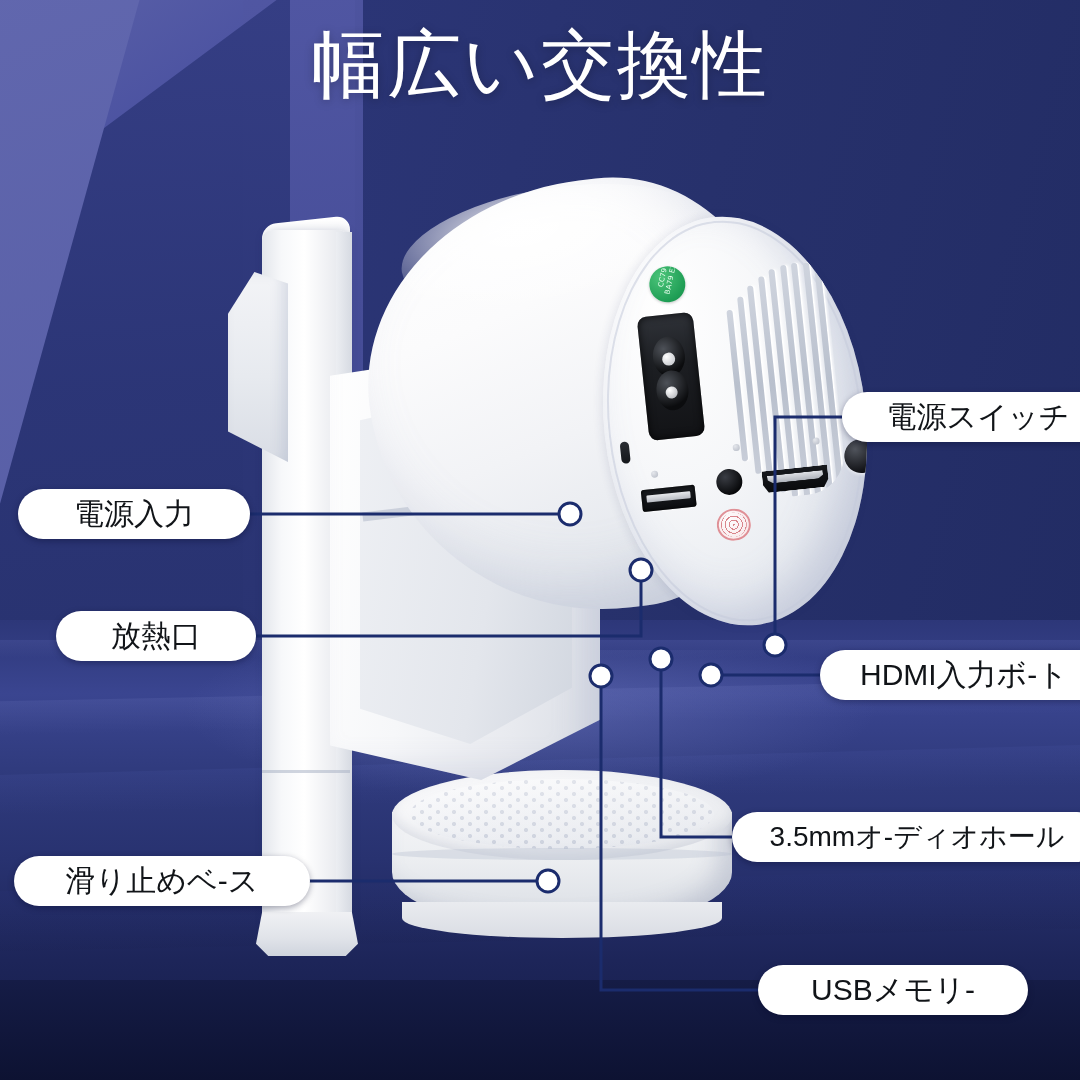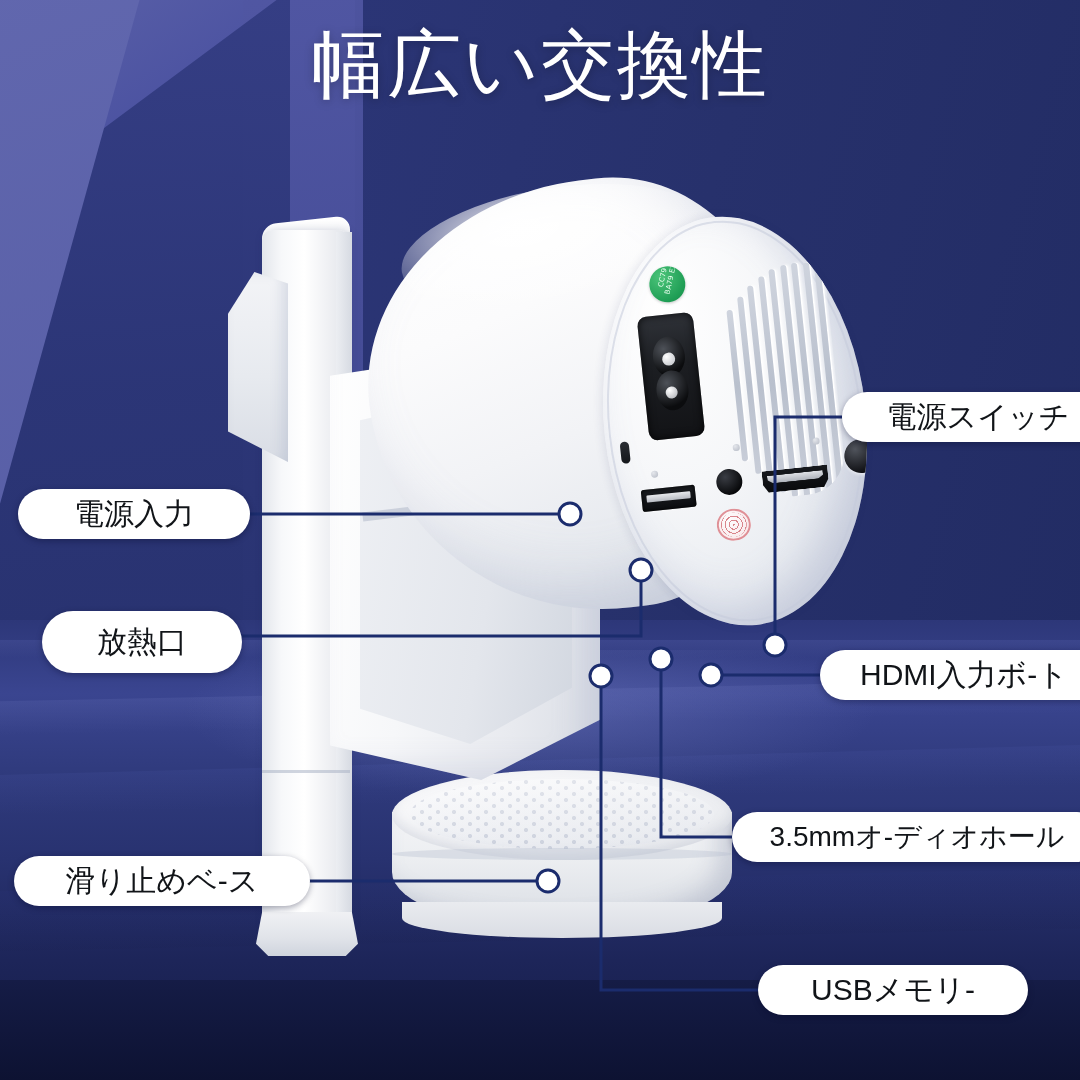--- a/index.html
+++ b/index.html
@@ -309,21 +309,21 @@
       <path d="M 732 837 L 661 837 L 661 659" class="ldr"></path>
       <circle cx="661" cy="659" r="11" class="dot"></circle>
       <path d="M 270 881 L 548 881" class="ldr"></path>
       <circle cx="548" cy="881" r="11" class="dot"></circle>
       <path d="M 758 990 L 601 990 L 601 676" class="ldr"></path>
       <circle cx="601" cy="676" r="11" class="dot"></circle>
     </svg>
 
   <div id="pills">
       <div class="pill" style="left: 18px; top: 489px; min-width: 192px; height: 50px;">電源入力</div>
-      <div class="pill" style="left: 42px; top: 611px; min-width: 160px; height: 62px;">放熱口</div>
+      <div class="pill" style="left: 56px; top: 611px; min-width: 160px; height: 50px;">放熱口</div>
       <div class="pill" style="left: 842px; top: 392px; min-width: 232px; height: 50px;">電源スイッチ</div>
       <div class="pill" style="left: 820px; top: 650px; min-width: 248px; height: 50px;">HDMI入力ボ-ト</div>
       <div class="pill sm" style="left: 732px; top: 812px; min-width: 330px; height: 50px;">3.5mmオ-ディオホール</div>
       <div class="pill" style="left: 14px; top: 856px; min-width: 256px; height: 50px;">滑り止めベ-ス</div>
       <div class="pill" style="left: 758px; top: 965px; min-width: 230px; height: 50px;">USBメモリ-</div>
     </div>
 
 </div>
 
 </body></html>

